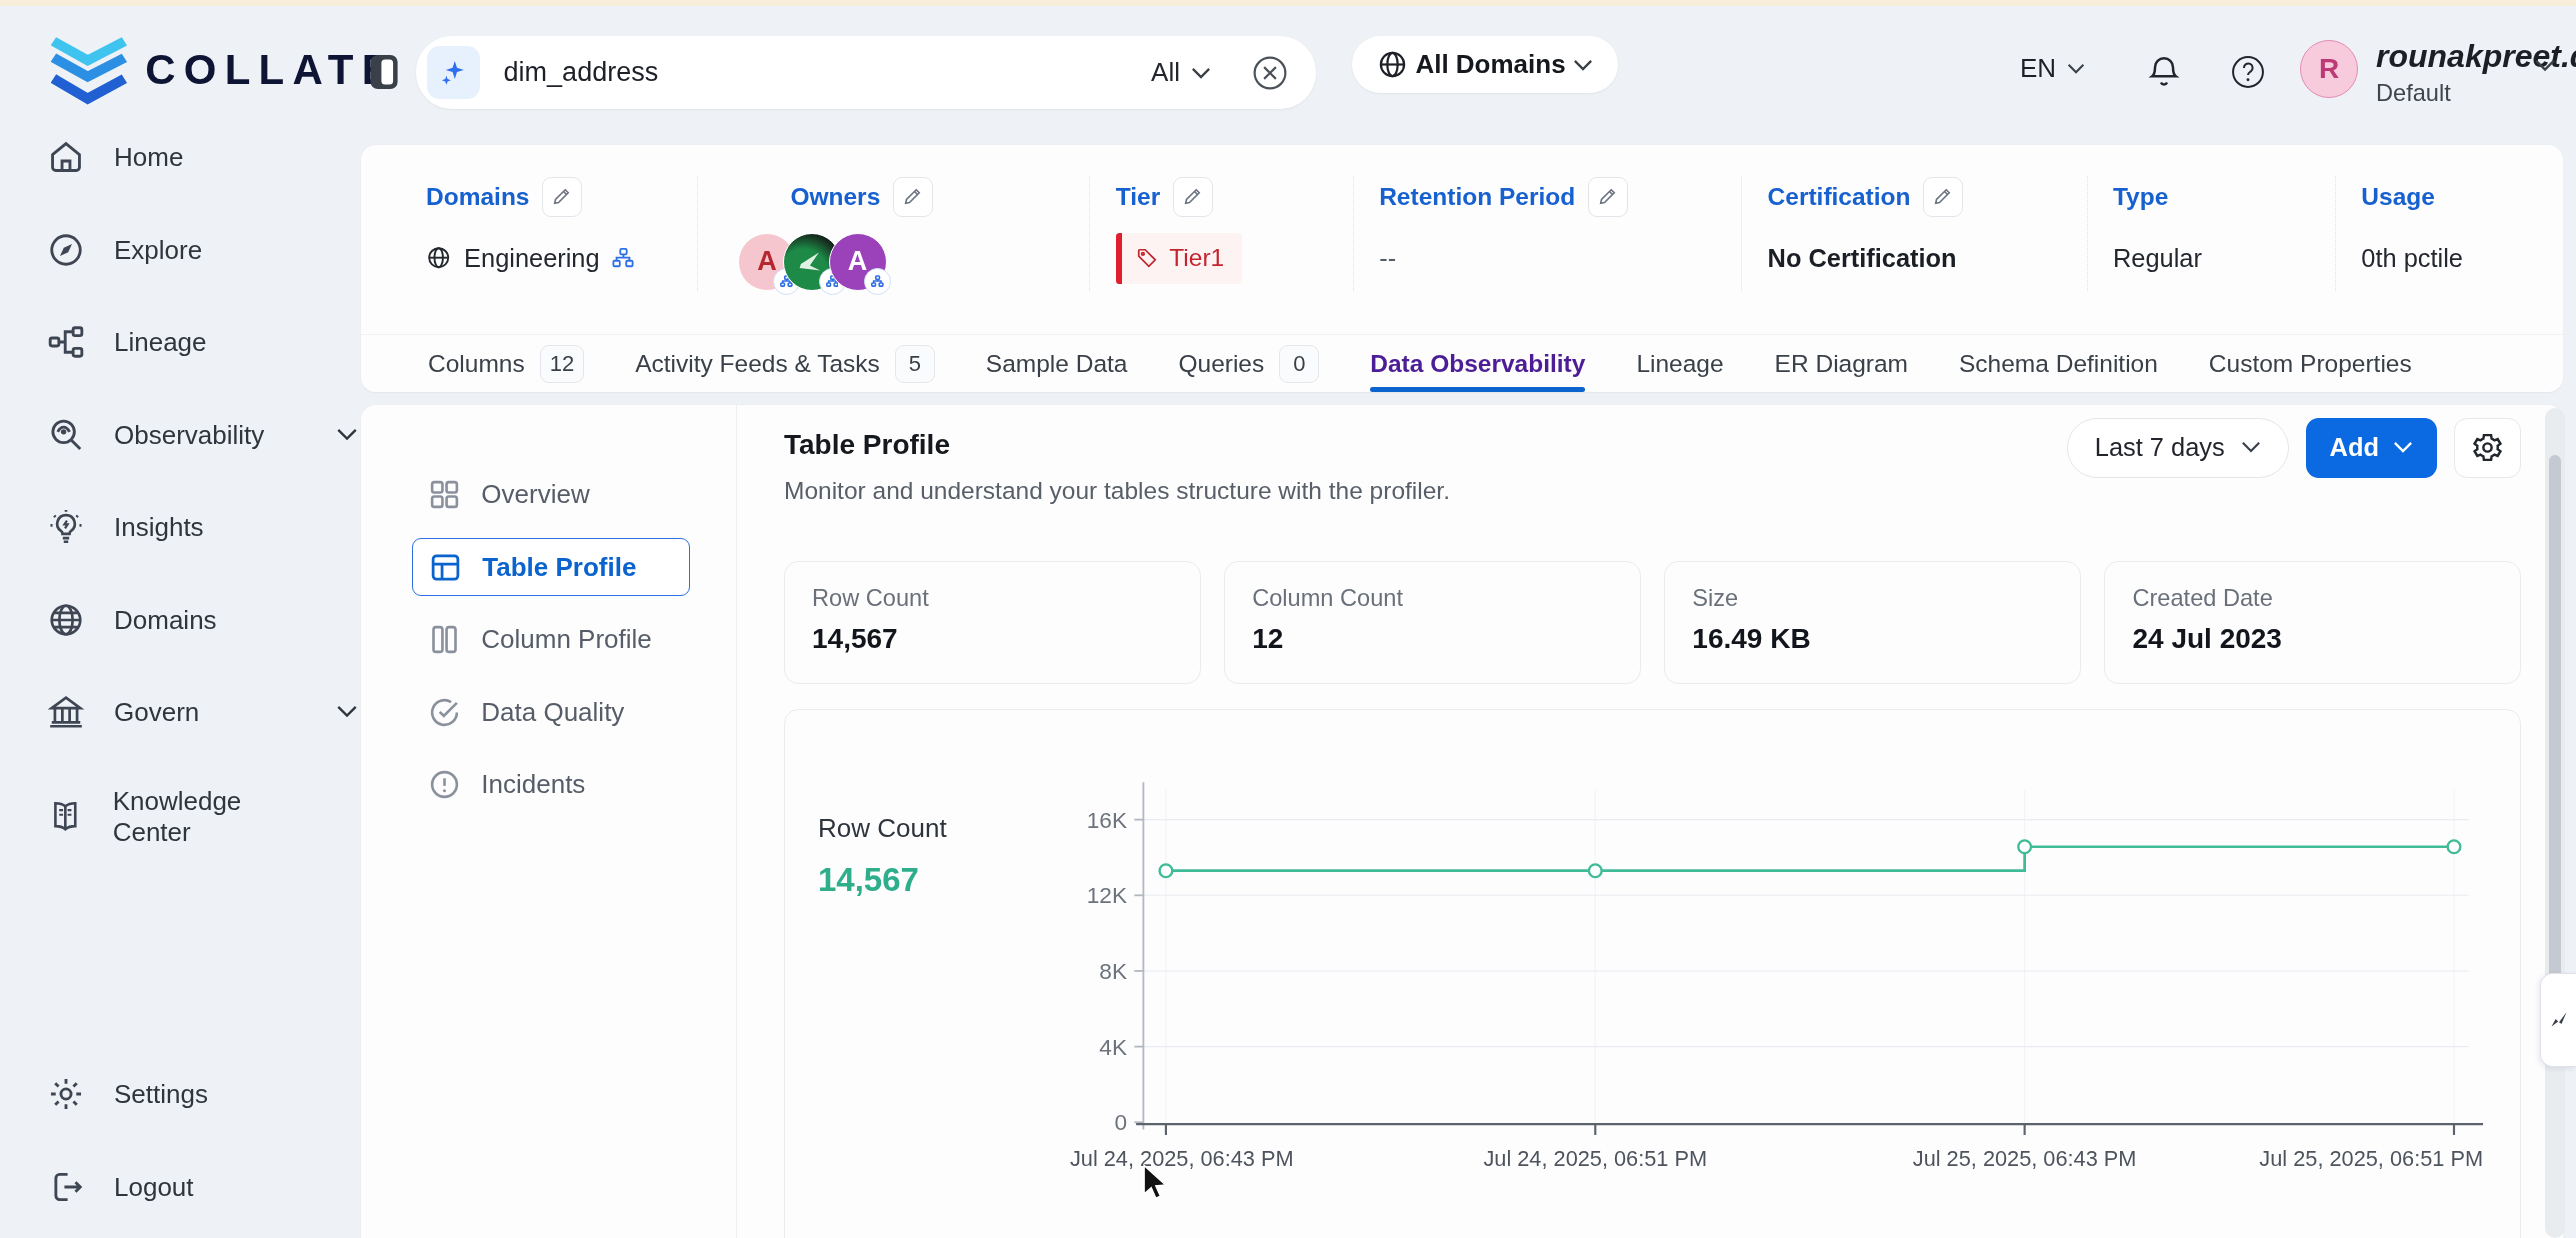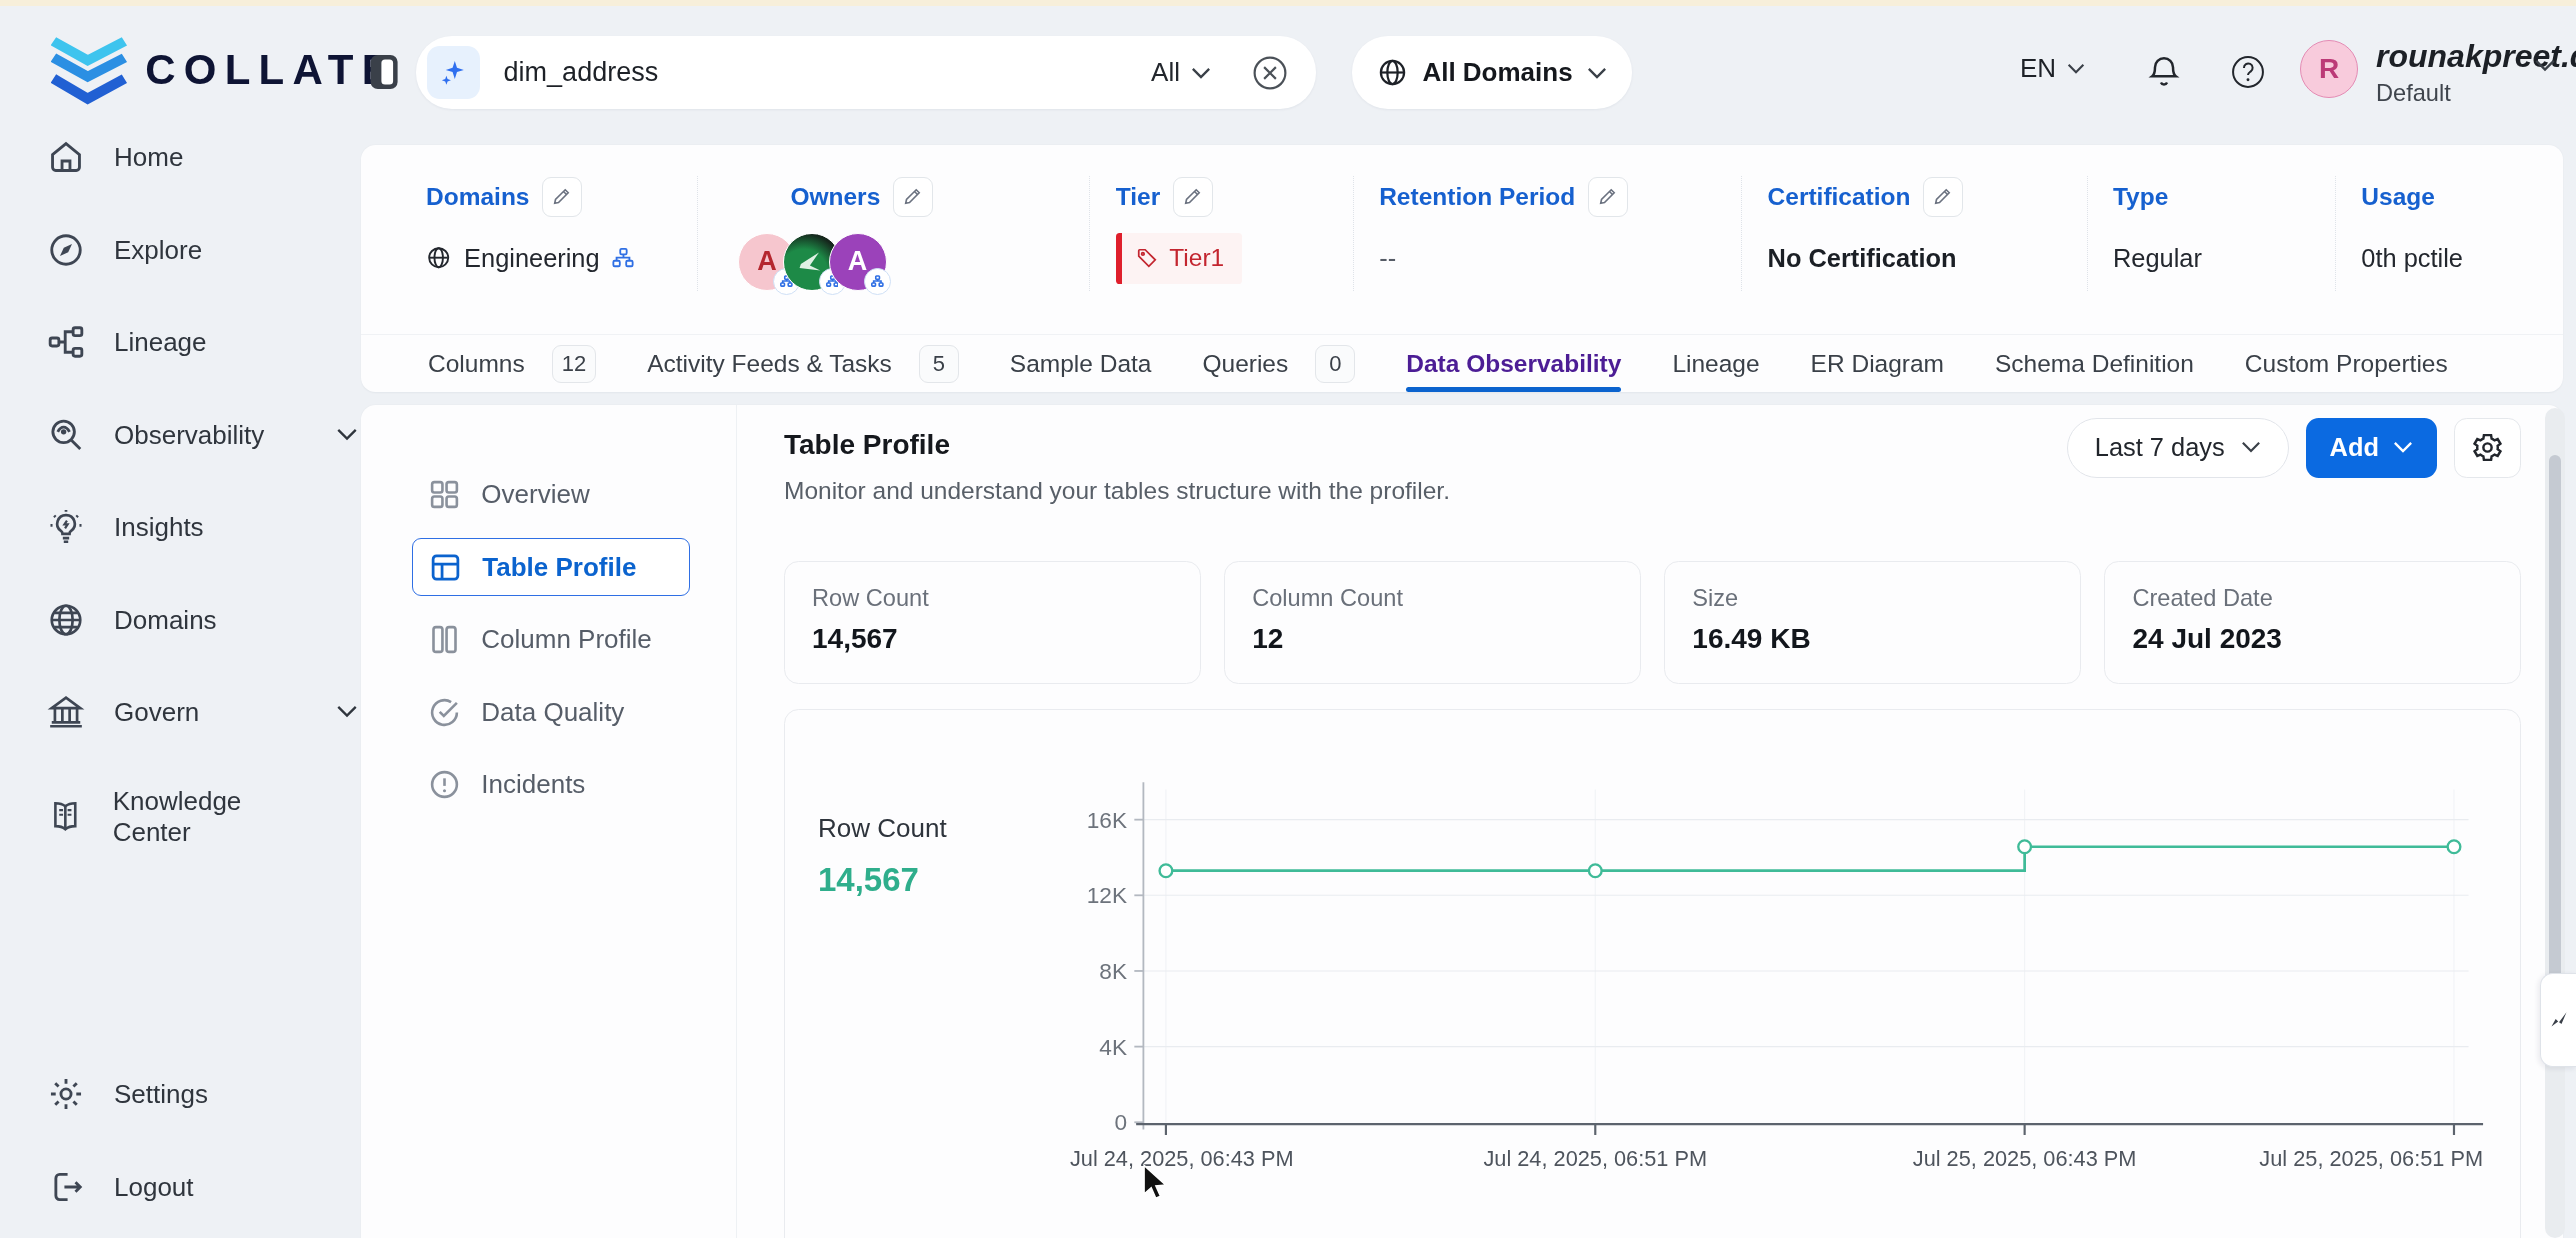--- a/index.html
+++ b/index.html
@@ -11,21 +11,21 @@
   .topbar{position:absolute;left:0;top:6.4px;width:100%;height:133px;}
   .logo{position:absolute;left:51px;top:27px;display:flex;align-items:center;gap:16.3px;}
   .wordmark{font-size:42px;font-weight:bold;letter-spacing:8.2px;color:#0e1434;}
   .side-toggle{position:absolute;left:367px;top:45px;width:36px;height:42px;cursor:pointer;}
   .search-pill{position:absolute;left:416px;top:30px;width:900px;height:73px;background:#fff;border-radius:36px;
     box-shadow:0 0.9px 2.7px rgba(20,30,60,.06);display:flex;align-items:center;padding:0 27px 0 11px;}
   .spark-box{width:53px;height:53px;border-radius:12.7px;background:#e7f1fd;display:flex;align-items:center;justify-content:center;}
   .search-val{margin-left:23.6px;font-size:27px;color:#1d2127;flex:1;}
   .scope{display:flex;align-items:center;gap:11px;font-size:26px;color:#23272d;margin-right:40px;}
   .pill{background:#fff;border-radius:36px;box-shadow:0 0.9px 2.7px rgba(20,30,60,.06);}
-  .domains-pill{position:absolute;left:1352px;top:30px;height:73px;display:flex;align-items:center;gap:14px;padding:0 25.4px;font-size:26px;font-weight:600;color:#15181d;}
+  .domains-pill{position:absolute;left:1352px;top:30px;height:57px;display:flex;align-items:center;gap:7px;padding:0 25.4px;font-size:26px;font-weight:600;color:#15181d;}
   .lang{position:absolute;left:2020px;top:47px;display:flex;align-items:center;gap:11px;font-size:26px;color:#1d2127;}
   .icon-btn{position:absolute;top:44px;width:44px;height:44px;display:flex;align-items:center;justify-content:center;cursor:pointer;}
   .avatar{position:absolute;left:2300px;top:34px;width:58px;height:58px;border-radius:50%;background:#f8cbdc;border:1.8px solid #e48bb4;
     display:flex;align-items:center;justify-content:center;font-size:28px;font-weight:bold;color:#bc3a77;}
   .userblock{position:absolute;left:2376px;top:31px;line-height:1.2;}
   .user-name{font-size:32px;font-weight:bold;color:#1c2026;font-style:italic;}
   .user-team{font-size:23.6px;color:#3f454d;margin-top:3.6px;}
   .user-caret{position:absolute;left:2534px;top:53px;}
 
   
@@ -48,21 +48,21 @@
   .w-dom{width:272px}.w-own{width:367px}.w-tier{width:238px}.w-ret{width:363px}.w-cert{width:320px}.w-type{width:223px}
   .avatars{display:flex;}
   .o-av{width:58px;height:58px;border-radius:50%;display:flex;align-items:center;justify-content:center;font-size:27px;font-weight:bold;position:relative;border:1.8px solid #fff;}
   .o-av + .o-av{margin-left:-12.7px;}
   .o-badge{position:absolute;right:-5.4px;bottom:-5.4px;width:27px;height:27px;border-radius:50%;background:#fff;border:1.8px solid #cfe0f6;display:flex;align-items:center;justify-content:center;}
   .tier-pill{display:flex;align-items:center;gap:11px;height:51px;background:#fdf3f3;border-left:6.4px solid #df1f2c;border-radius:3.6px;padding:0 18px 0 14.5px;font-size:24.5px;color:#c3252f;}
   .bold-val{font-weight:bold;color:#1b1f25;}
 
   
   .tabs{position:absolute;left:0;right:0;bottom:0;height:58px;display:flex;align-items:center;gap:51px;padding-left:67px;border-top:0.9px solid #f0f2f5;}
-  .tab{display:flex;align-items:center;gap:27px;font-size:24.5px;color:#3a4048;font-weight:500;cursor:pointer;position:relative;height:100%;}
+  .tab{display:flex;align-items:center;gap:15px;font-size:24.5px;color:#3a4048;font-weight:500;cursor:pointer;position:relative;height:100%;}
   .tab .cnt{min-width:40px;height:38px;padding:0 9px;border:0.9px solid #e3e6ea;background:#fafbfc;border-radius:9px;display:flex;align-items:center;justify-content:center;font-size:22px;color:#3a4048;}
   .tab.active{color:#4c1d95;font-weight:bold;}
   .tab.active::after{content:"";position:absolute;left:0;right:0;bottom:0;height:5.4px;border-radius:3.6px;background:#0b63ce;}
 
   
   .subnav{position:absolute;left:0;top:0;bottom:0;width:376px;border-right:1.8px solid #eef1f4;}
   .sn-item{position:absolute;left:51px;width:278px;height:58px;display:flex;align-items:center;gap:20px;padding-left:16.3px;font-size:26px;color:#565d68;cursor:pointer;border-radius:9px;}
   .sn-item.active{border:1.8px solid #2f6fe4;color:#0b63ce;font-weight:bold;background:#fff;}
 
   

